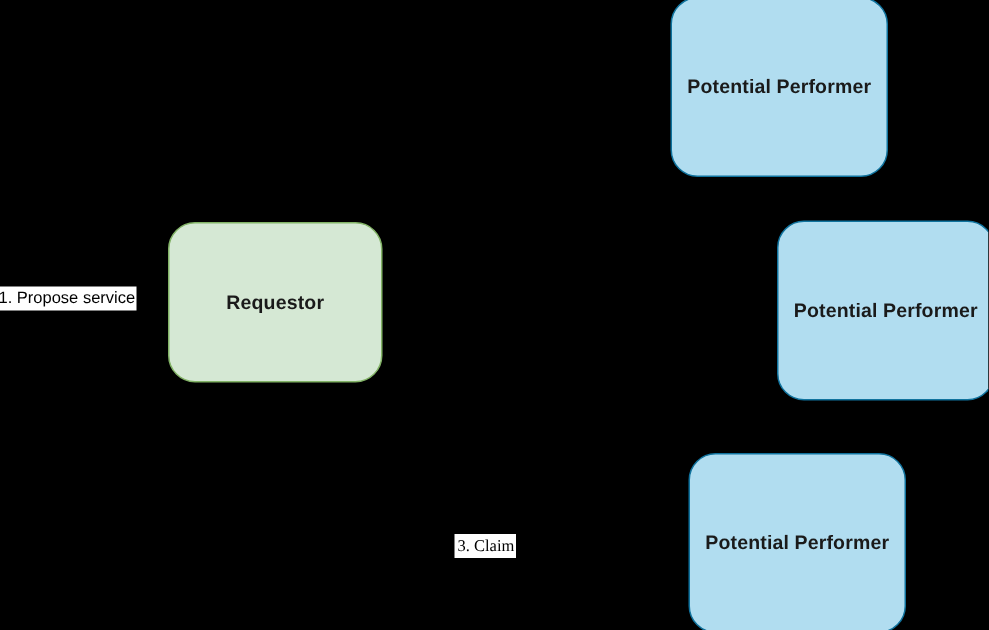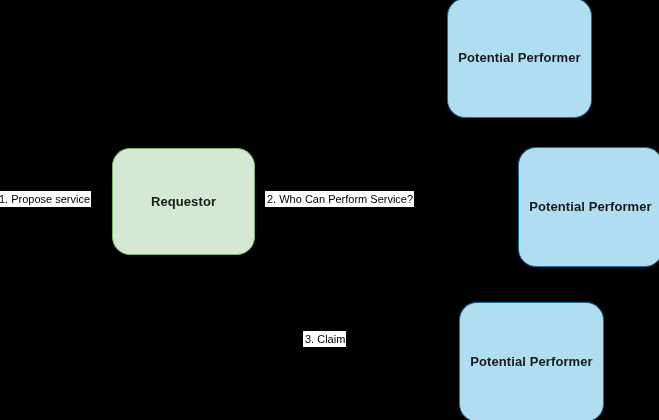--- a/index.html
+++ b/index.html
@@ -67,17 +67,16 @@
   <div class="node node-performer" style="left: 518px; top: 147px; width: 145px; height: 120px; background: rgb(177, 221, 240); border-color: rgb(16, 115, 158);">
     <span class="node-label">Potential Performer</span>
   </div>
 
   <div class="node node-performer" style="left: 459px; top: 302px; width: 145px; height: 120px; background: rgb(177, 221, 240); border-color: rgb(16, 115, 158);">
     <span class="node-label">Potential Performer</span>
   </div>
 
   <div class="edge-label" style="left: -3px; top: 191px;">1. Propose service</div>
 
-  <div class="edge-label" style="left: 265px; top: 191px;">2. Who Can Perform Service?</div>
 
-  <div class="edge-label" style="left: 303px; top: 331px;">3. Claim</div>
+  <div class="edge-label" style="left: 303px; top: 356px; font-family: Liberation Serif, serif;">3. Claim</div>
 
 </div>
 
 </body></html>

